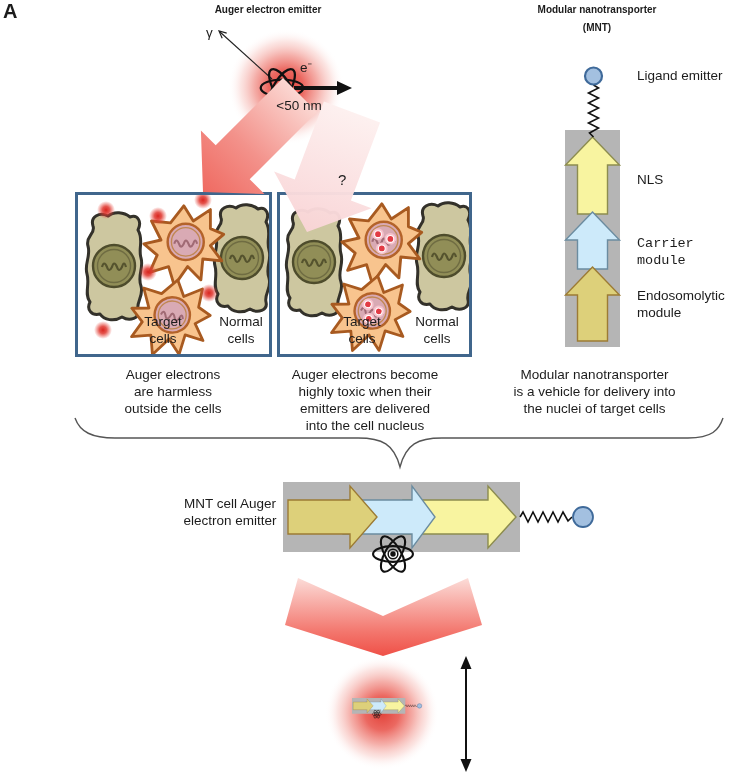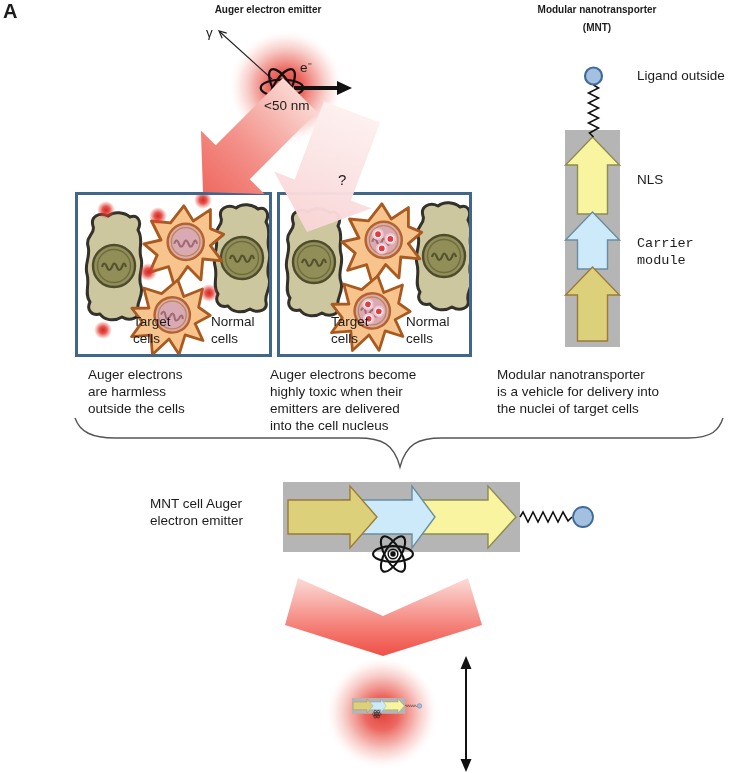--- a/index.html
+++ b/index.html
@@ -2,21 +2,21 @@
 <html><head>
 <meta charset="utf-8">
 <style>
   html,body{margin:0;padding:0;background:#fff;}
   .stage{position:relative;width:730px;height:773px;background:#fff;overflow:hidden;
          font-family:"Liberation Sans",sans-serif;color:#1c1c1c;}
   .stage svg{position:absolute;left:0;top:0;}
   .txt{position:absolute;white-space:pre-line;}
   .ttl{font-weight:700;font-size:10px;line-height:18px;text-align:center;}
   .lbl{font-size:13.5px;line-height:17px;}
-  .ctr{}
+  .ctr{text-align:center;}
   .panelA{font-weight:700;font-size:20px;}
 </style>
 </head>
 <body>
 
 <div class="stage">
 
 <svg width="730" height="773" viewBox="0 0 730 773">
   <defs>
     <radialGradient id="glowG">
@@ -199,20 +199,22 @@
 are harmless
 outside the cells</div>
   <div class="txt lbl ctr" style="left:270px;top:366px;width:190px;">Auger electrons become
 highly toxic when their
 emitters are delivered
 into the cell nucleus</div>
   <div class="txt lbl ctr" style="left:497px;top:366px;width:195px;">Modular nanotransporter
 is a vehicle for delivery into
 the nuclei of target cells</div>
 
-  <div class="txt lbl" style="left:637px;top:67px;">Ligand outside</div>
+  <div class="txt lbl" style="left:637px;top:67px;">Ligand emitter</div>
   <div class="txt lbl" style="left:637px;top:171px;">NLS</div>
   <div class="txt lbl" style="left:637px;top:235px;font-family:Liberation Mono, monospace;">Carrier module</div>
+  <div class="txt lbl" style="left:637px;top:287px;">Endosomolytic
+module</div>
 
   <div class="txt lbl ctr" style="left:150px;top:495px;width:160px;">MNT cell Auger
 electron emitter</div>
 
 </div>
 
 </body></html>

